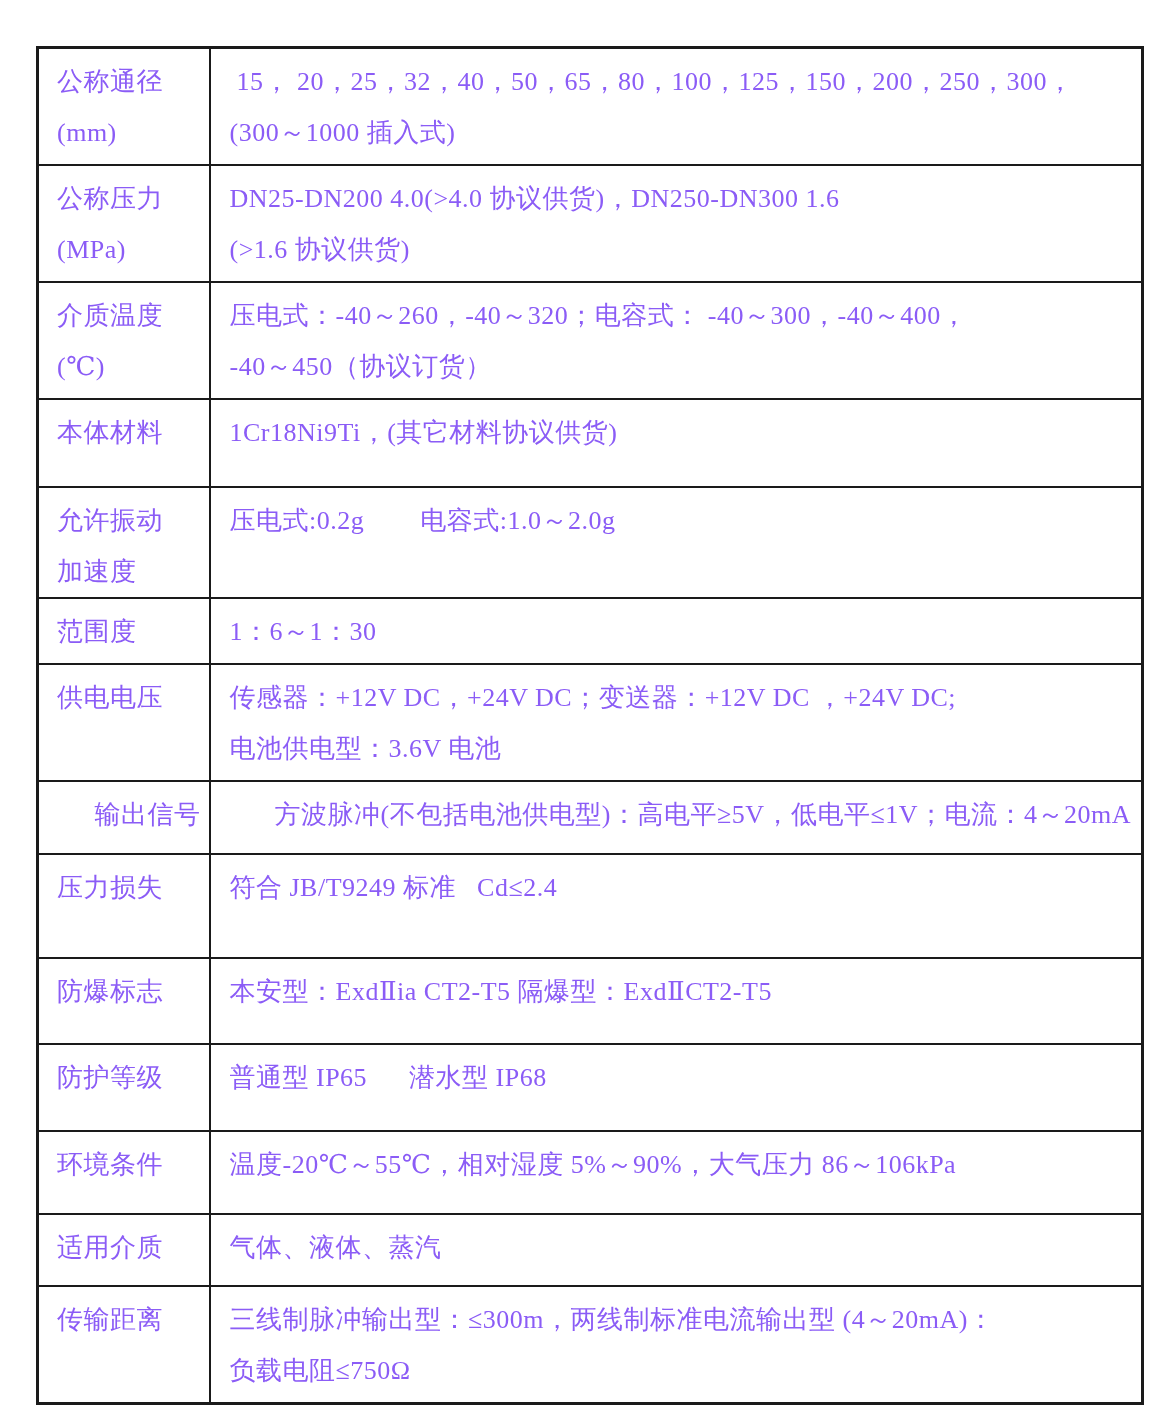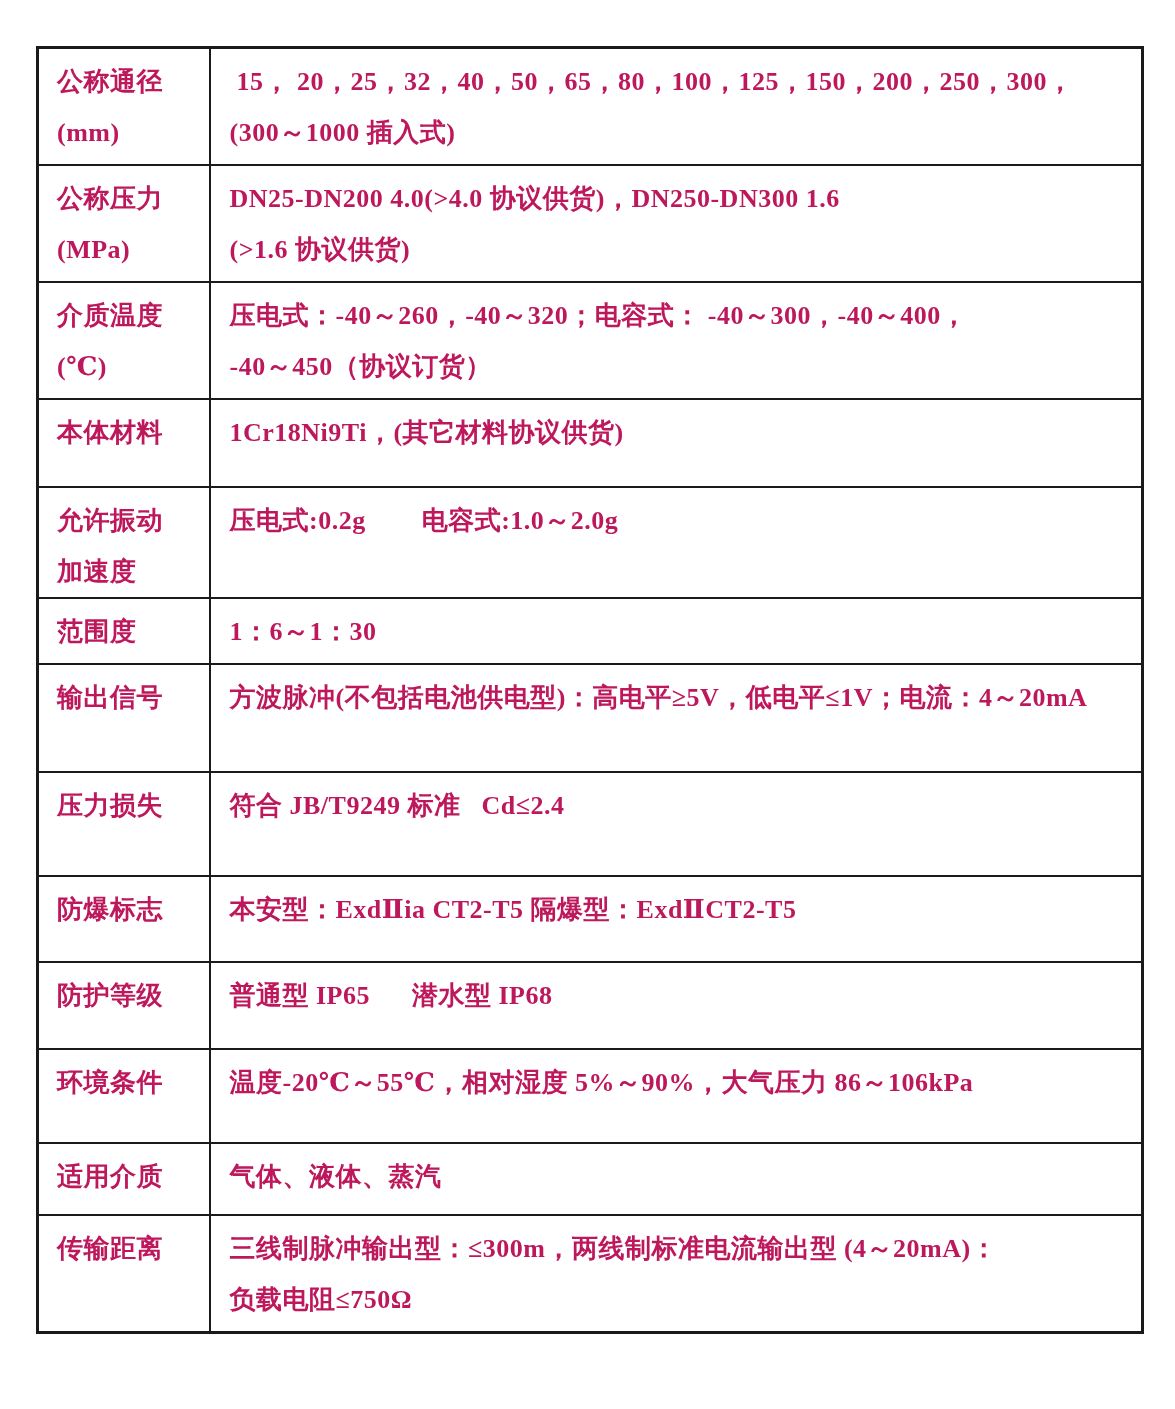--- a/index.html
+++ b/index.html
@@ -31,24 +31,23 @@
   td {
     border: 2px solid #1a1a1a;
     vertical-align: top;
     padding: 0;
   }
   td.param { padding: 7px 8px 0 18px; }
   td.value { padding: 7px 10px 6px 19px; }
   .line {
     font-size: 26px;
     line-height: 51px;
-    color: #be185d;
+    color: #8b5cf6;
     white-space: pre-wrap;
     letter-spacing: 0.5px;
-    font-weight: bold;
   }
 </style>
 </head>
 <body>
 
 <div class="page">
   <table class="spec-table">
     <colgroup>
       <col class="c-param">
       <col class="c-value">
@@ -109,22 +108,31 @@
 
   <tr style="height: 55px;">
     <td class="param">
             <div class="line">范围度</div>
           </td>
     <td class="value">
             <div class="line">1：6～1：30</div>
           </td>
   </tr>
 
+  <tr style="height: 116px;">
+    <td class="param">
+            <div class="line">供电电压</div>
+          </td>
+    <td class="value">
+            <div class="line">传感器：+12V DC，+24V DC；变送器：+12V DC ，+24V DC;</div>
+            <div class="line">电池供电型：3.6V 电池</div>
+          </td>
+  </tr>
 
-  <tr style="height: 108px;">
+  <tr style="height: 73px; text-align: right;">
     <td class="param">
             <div class="line">输出信号</div>
           </td>
     <td class="value">
             <div class="line">方波脉冲(不包括电池供电型)：高电平≥5V，低电平≤1V；电流：4～20mA</div>
           </td>
   </tr>
 
   <tr style="height: 104px;">
     <td class="param">
@@ -146,21 +154,21 @@
 
   <tr style="height: 87px;">
     <td class="param">
             <div class="line">防护等级</div>
           </td>
     <td class="value">
             <div class="line">普通型 IP65      潜水型 IP68</div>
           </td>
   </tr>
 
-  <tr style="height: 94px;">
+  <tr style="height: 83px;">
     <td class="param">
             <div class="line">环境条件</div>
           </td>
     <td class="value">
             <div class="line">温度-20℃～55℃，相对湿度 5%～90%，大气压力 86～106kPa</div>
           </td>
   </tr>
 
   <tr style="height: 72px;">
     <td class="param">

